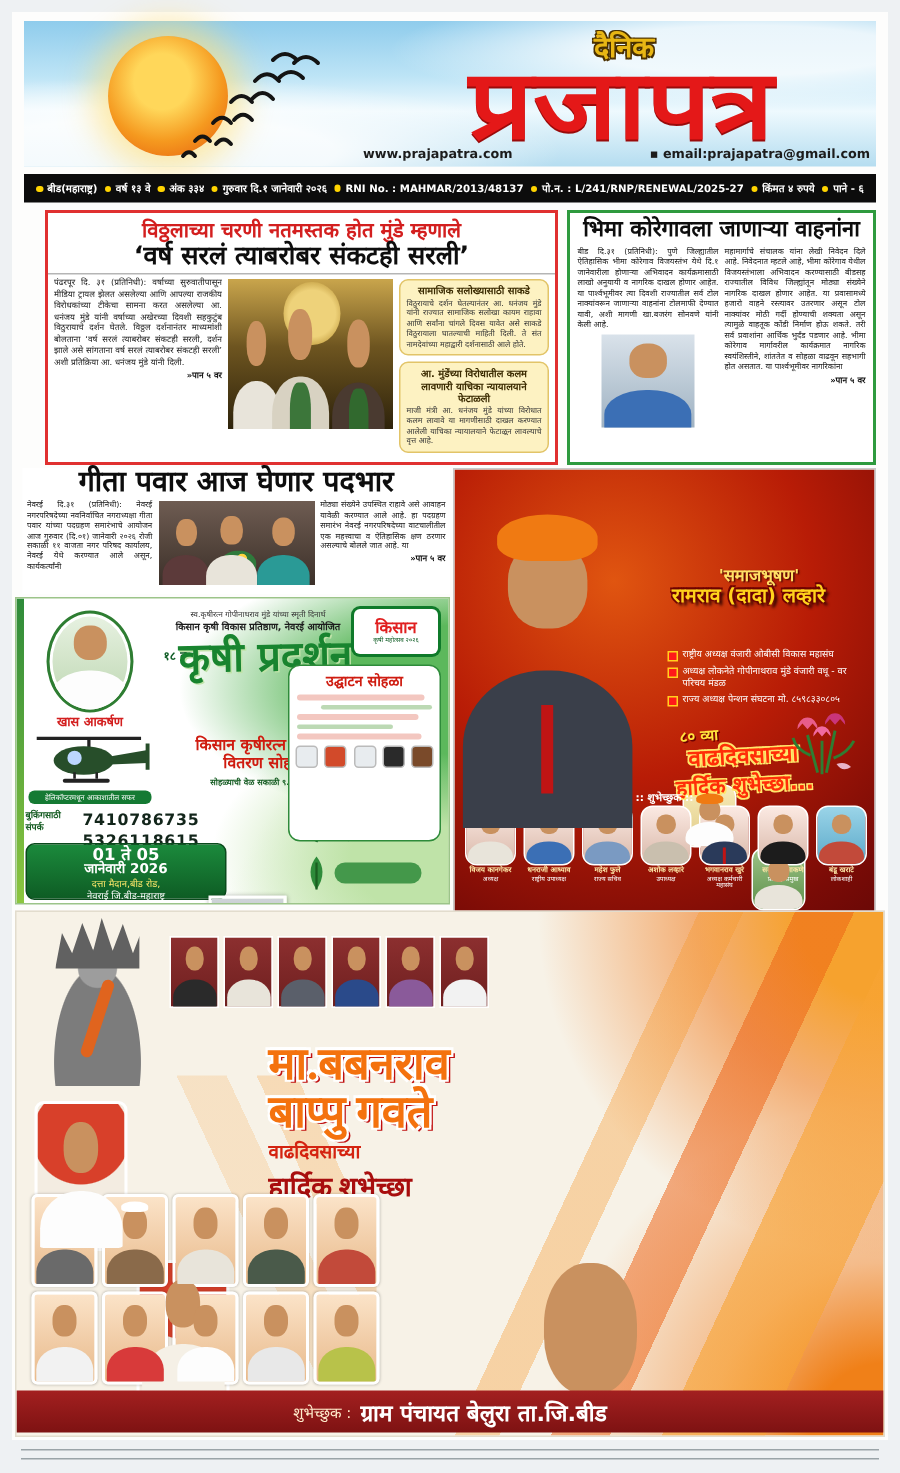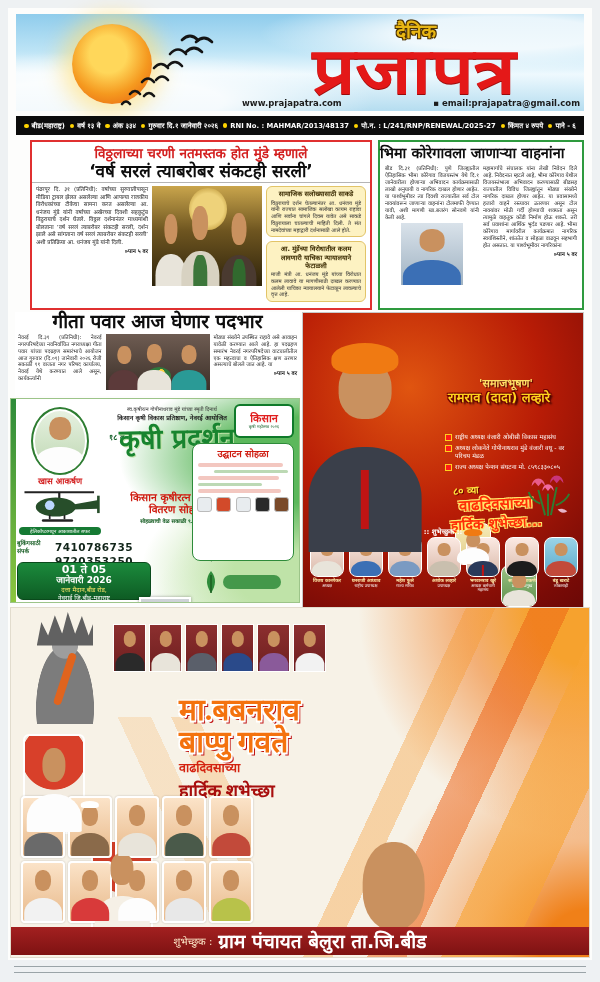--- a/index.html
+++ b/index.html
@@ -37,21 +37,21 @@
   .cont{display:block;text-align:right;font-size:5.6px;font-weight:bold;color:#111;margin-top:2px;}
   .a1-photo{width:110px;height:100px;position:relative;background:linear-gradient(180deg,#c9a54c 0%,#6e5520 45%,#2e230b 100%);overflow:hidden;flex:none;}
   .a1-photo .arch{position:absolute;left:34%;top:2%;width:34%;height:42%;border-radius:50%;background:radial-gradient(circle,#eed27a 0 55%,#a97f1f 100%);}
   .ybox{background:#fdf2c2;border:1px solid #e2c468;border-radius:6px;padding:3px 4px;margin-bottom:4px;}
   .ybox .bt{font-size:6.6px;font-weight:bold;text-align:center;color:#3a2a00;line-height:1.25;}
   .ybox .bb{font-size:5.2px;line-height:1.3;text-align:justify;color:#333;margin-top:1px;}
   .a1-boxes{flex:1;}
 
   
   .art2{position:absolute;left:378px;top:140px;width:206px;height:170px;border:2px solid #2e9a3e;background:#fff;box-sizing:border-box;}
-  .art2 .headline{text-align:left;font-size:14.5px;font-weight:bold;color:#0d0d0d;line-height:1.2;margin-top:3px;}
+  .art2 .headline{text-align:center;font-size:14.5px;font-weight:bold;color:#0d0d0d;line-height:1.2;margin-top:3px;}
   .art2-cols{display:flex;gap:4px;padding:3px 5px;}
   .a2-col{flex:1;font-size:5.3px;line-height:1.32;text-align:justify;color:#222;}
   .a2-photo{width:62px;height:62px;margin:2px auto 0;position:relative;background:linear-gradient(180deg,#d9e2ea,#9fb2c2);overflow:hidden;}
 
   
   .art3{position:absolute;left:15px;top:312px;width:285px;height:84px;background:#fff;}
   .art3 .headline{text-align:center;font-size:19px;font-weight:bold;color:#0d0d0d;line-height:1.05;}
   .art3-row{display:flex;gap:4px;padding:2px 3px;}
   .a3-col{flex:1;font-size:5.3px;line-height:1.3;text-align:justify;color:#222;}
   .a3-photo{width:104px;height:56px;flex:none;position:relative;background:linear-gradient(180deg,#6e5c52,#3c3029);overflow:hidden;}
@@ -158,21 +158,21 @@
     text-shadow:-1.5px -1.5px 0 #fff,1.5px -1.5px 0 #fff,-1.5px 1.5px 0 #fff,1.5px 1.5px 0 #fff,2.5px 2.5px 0 #c01010;}
   .gname .n3{font-size:11px;font-weight:bold;color:#d42310;margin-top:3px;}
   .gname .n4{font-size:12.5px;font-weight:bold;color:#d42310;}
   .gname .n5{font-size:18px;font-weight:bold;color:#a80e0e;margin-top:2px;}
   .ggrid{position:absolute;left:10px;top:188px;width:240px;display:flex;flex-wrap:wrap;gap:3px;}
   .ggrid .gcell{width:44px;height:62px;border:2px solid #fff;box-sizing:border-box;border-radius:4px;overflow:hidden;
     background:linear-gradient(180deg,#fbe3c8,#e8b98a);box-shadow:0 0 2px rgba(0,0,0,.25);}
   .bp{position:absolute;}
   .gbar{position:absolute;left:0;bottom:2px;width:100%;height:28px;background:linear-gradient(180deg,#a32020,#7e1212);display:flex;align-items:center;justify-content:center;gap:6px;z-index:6;}
   .gbar .lb{font-size:10px;color:#ffeccc;}
-  .gbar .tx{font-size:19px;font-weight:bold;color:#fff;}
+  .gbar .tx{font-size:15px;font-weight:bold;color:#fff;}
 
   .footline{position:absolute;left:14px;width:572px;border-top:1.5px solid #9aa4a8;}
 
   
   .pp{position:relative;}
   .pp::before{content:"";position:absolute;left:50%;top:var(--ht,12%);width:var(--hw,40%);height:var(--hh,36%);transform:translateX(-50%);
     background:var(--skin,#c9915f);border-radius:46% 46% 44% 44%;z-index:1;}
   .pp::after{content:"";position:absolute;left:50%;bottom:-14%;width:94%;height:54%;transform:translateX(-50%);
     background:var(--shirt,#f2f2f2);border-radius:48% 48% 0 0;z-index:2;}
   .pp .tb{position:absolute;left:50%;top:calc(var(--ht,12%) - 9%);width:calc(var(--hw,40%) + 12%);height:16%;transform:translateX(-50%);
@@ -309,21 +309,21 @@
       <line x1="37" y1="32" x2="37" y2="37" stroke="#222" stroke-width="2"></line>
       <line x1="54" y1="32" x2="54" y2="37" stroke="#222" stroke-width="2"></line>
     </svg>
     <div class="kattrnote">हेलिकॉप्टरमधून आकाशातील सफर</div>
     <div class="kbook">
       <div class="row">
           <span>बुकिंगसाठी संपर्क</span>
         <span class="ph">7410786735</span>
         </div>
       <div class="row" style="justify-content:flex-end;">
-          <span class="ph">9720353250</span>
+          <span class="ph">5326118615</span>
         </div>
     </div>
     <div class="kdate">
       <div class="d1">01 ते 05</div>
       <div class="d2">जानेवारी 2026</div>
       <div class="v1">दत्ता मैदान,बीड रोड,</div>
       <div class="v2">नेवराई जि.बीड-महाराष्ट्र</div>
     </div>
     <div class="kmem">स्व.कृषीरत्न गोपीनाथराव मुंडे यांच्या स्मृती दिनार्थ</div>
     <div class="korg-line">किसान कृषी विकास प्रतिष्ठाण, नेवरई आयोजित</div>

